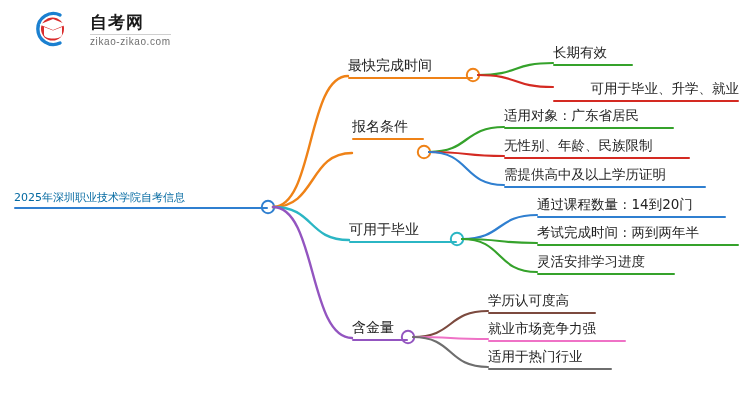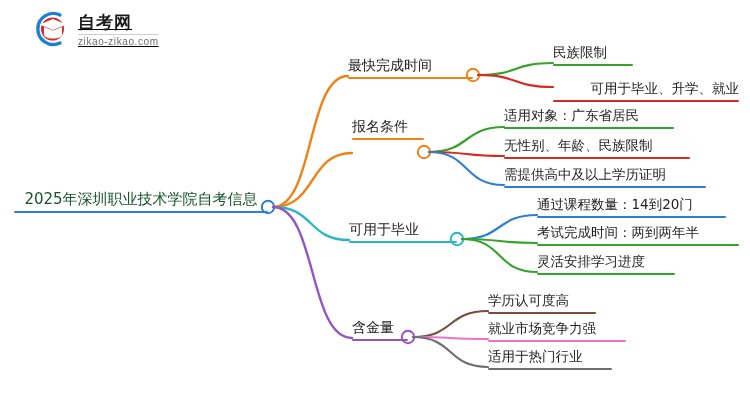--- a/index.html
+++ b/index.html
@@ -27,22 +27,21 @@
     height: 410px;
     pointer-events: none;
   }
   
   .logo-wrap {
     position: absolute;
     left: 30px;
     top: 8px;
     display: flex;
     align-items: center;
-    gap: 6px;
-    text-decoration: underline;
+    gap: 18px;
   }
   .logo-mark {
     position: relative;
     width: 42px;
     height: 42px;
     flex: 0 0 auto;
   }
   .logo-text-block {
     display: flex;
     flex-direction: column;
@@ -74,23 +73,22 @@
     position: absolute;
     white-space: nowrap;
     color: #222222;
     font-family: "DejaVu Sans", "Liberation Sans", sans-serif;
   }
   .node .node-label {
     display: block;
     padding-bottom: 2px;
   }
   .node.root {
-    font-size: 15px;
-    color: #14532d;
-    text-align: center;
+    font-size: 11px;
+    color: #0369a1;
   }
   .node.branch {
     font-size: 14px;
   }
   .node.leaf {
     font-size: 13.5px;
   }
   .node .rule {
     display: block;
     height: 2px;
@@ -147,21 +145,21 @@
   <div id="nodes">
       <div class="node root" style="left: 14px; top: 190px; width: 254px;">
         <span class="node-label">2025年深圳职业技术学院自考信息</span>
         <span class="rule" style="background: rgb(47, 127, 208);"></span>
       </div>
       <div class="node branch" style="left: 348px; top: 57px; width: 125px;">
         <span class="node-label">最快完成时间</span>
         <span class="rule" style="background: rgb(239, 130, 23);"></span>
       </div>
       <div class="node leaf" style="left: 553px; top: 44px; width: 80px;">
-        <span class="node-label">民族限制</span>
+        <span class="node-label">长期有效</span>
         <span class="rule" style="background: rgb(53, 162, 43);"></span>
       </div>
       <div class="node leaf" style="left: 553px; top: 80px; width: 186px; text-align: right;">
         <span class="node-label">可用于毕业、升学、就业</span>
         <span class="rule" style="background: rgb(212, 42, 34);"></span>
       </div>
       <div class="node branch" style="left: 352px; top: 118px; width: 72px;">
         <span class="node-label">报名条件</span>
         <span class="rule" style="background: rgb(239, 130, 23);"></span>
       </div>

